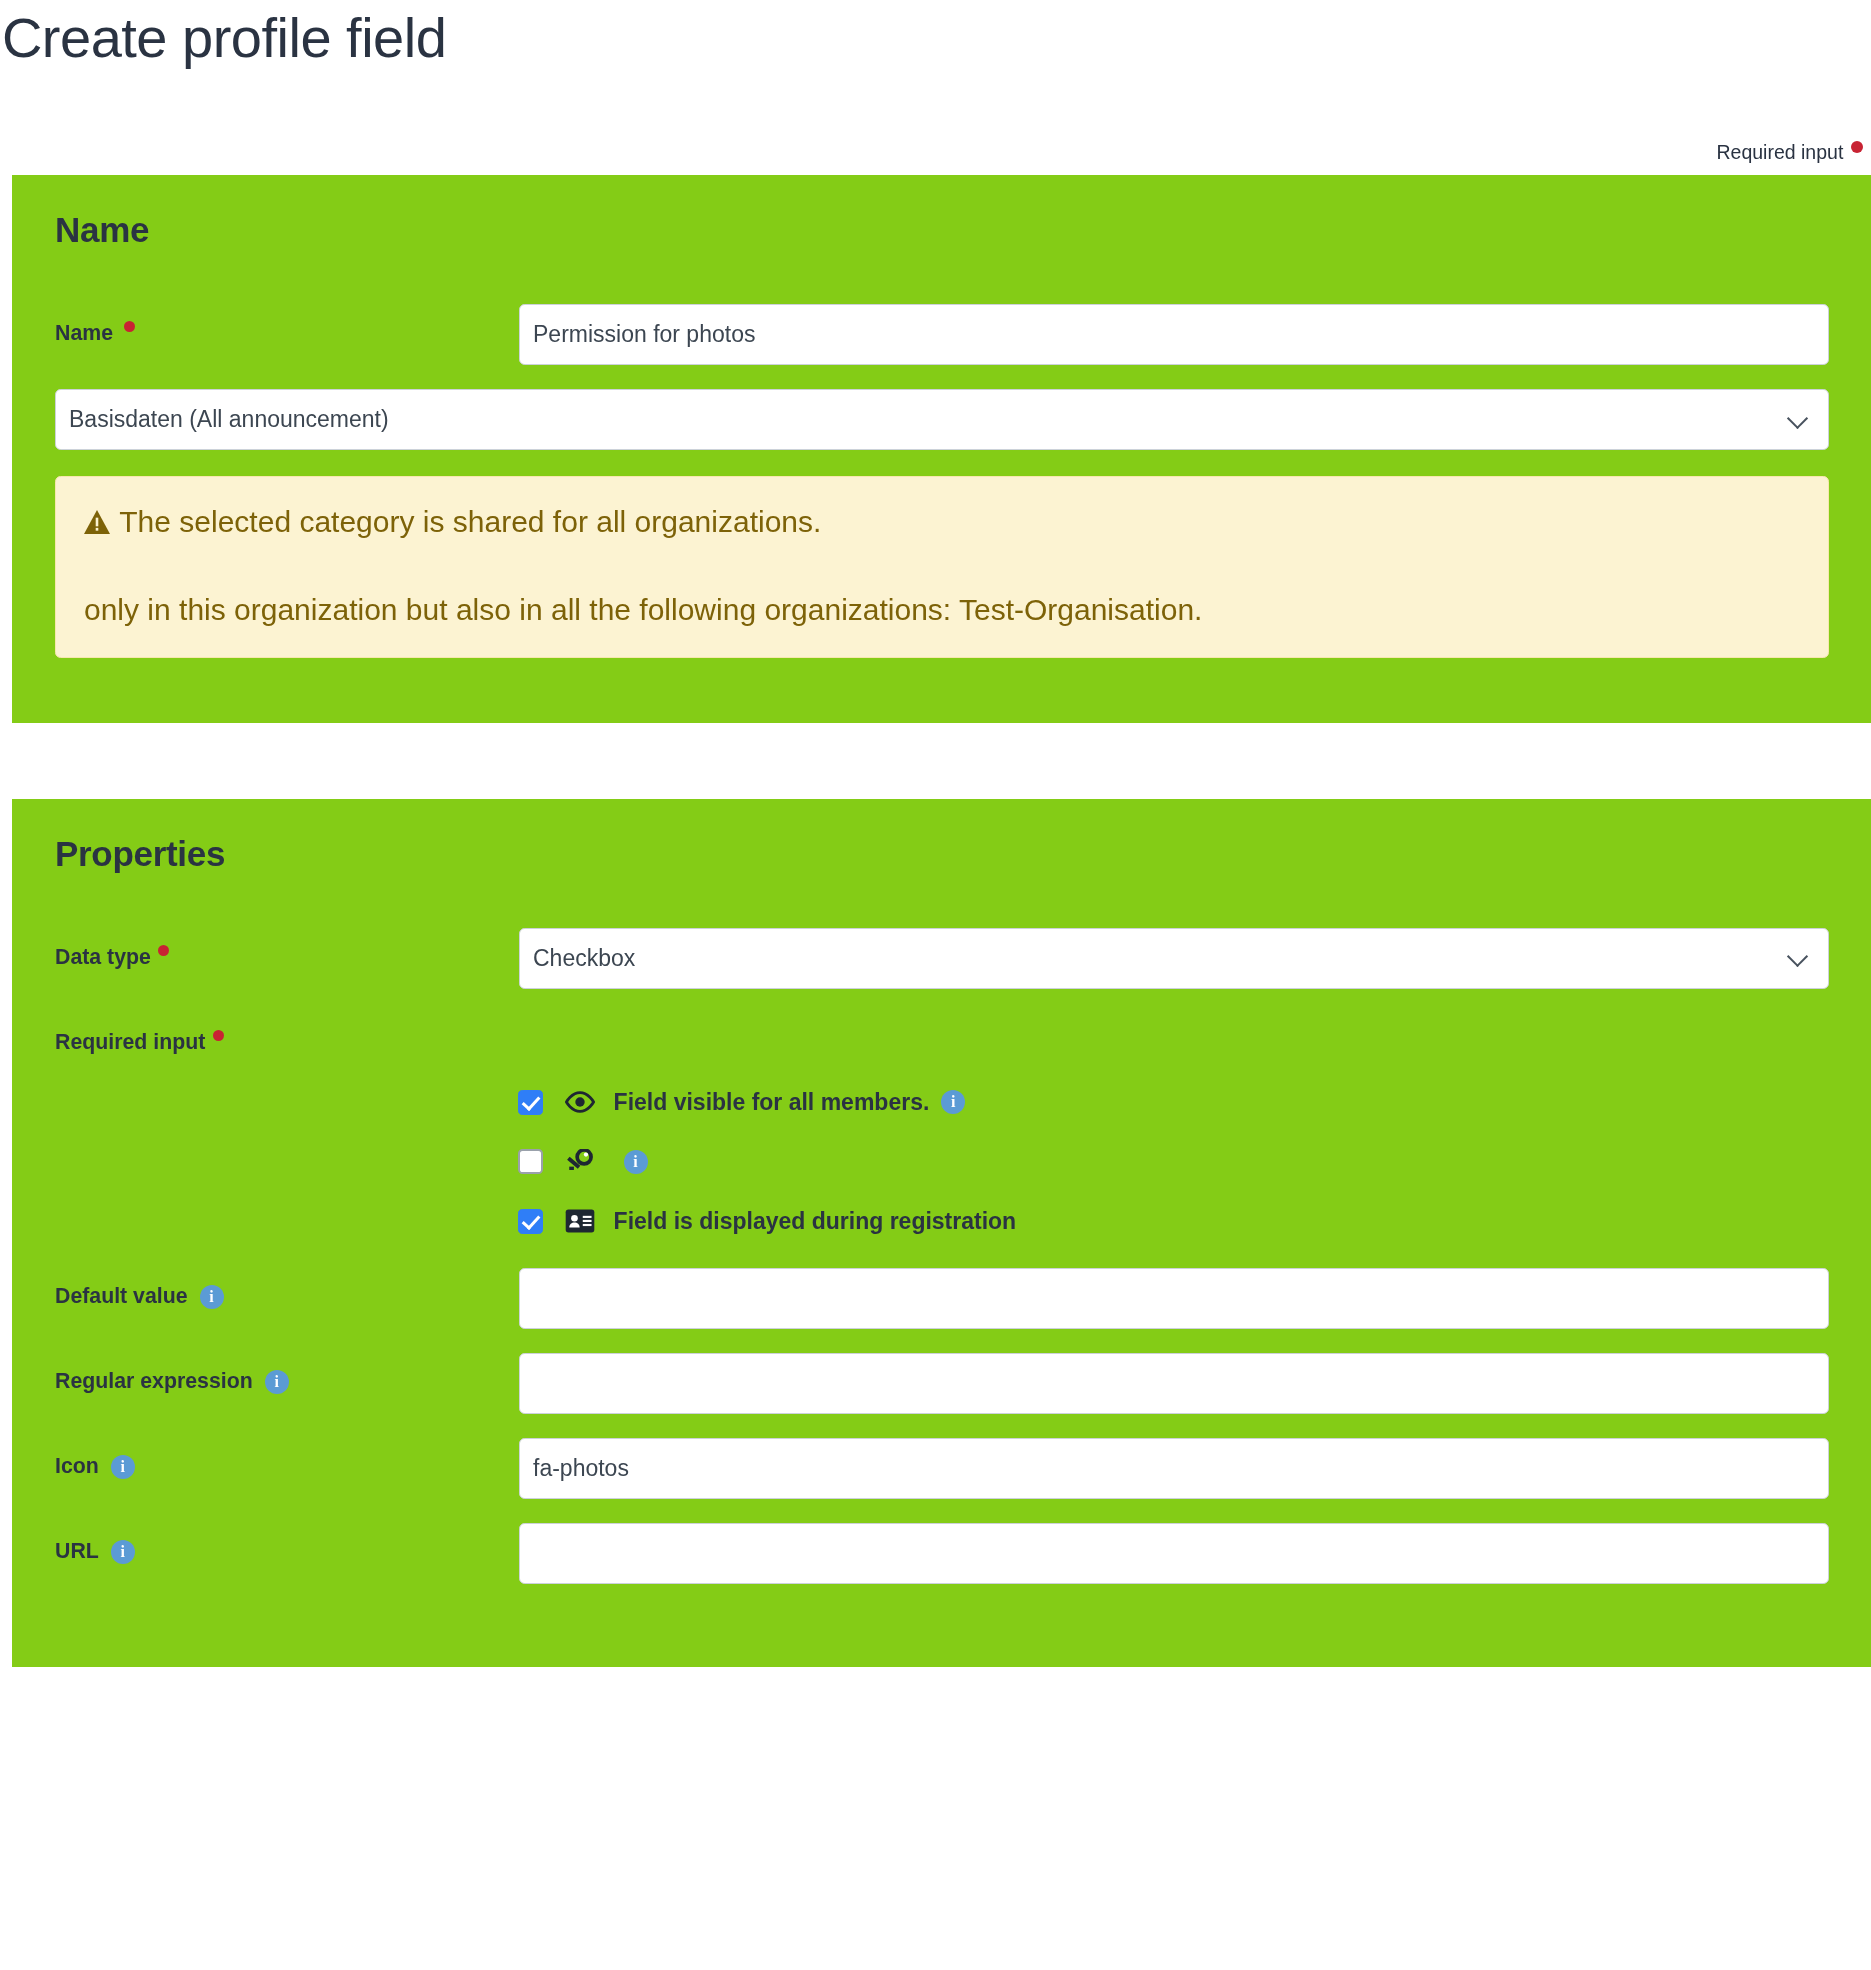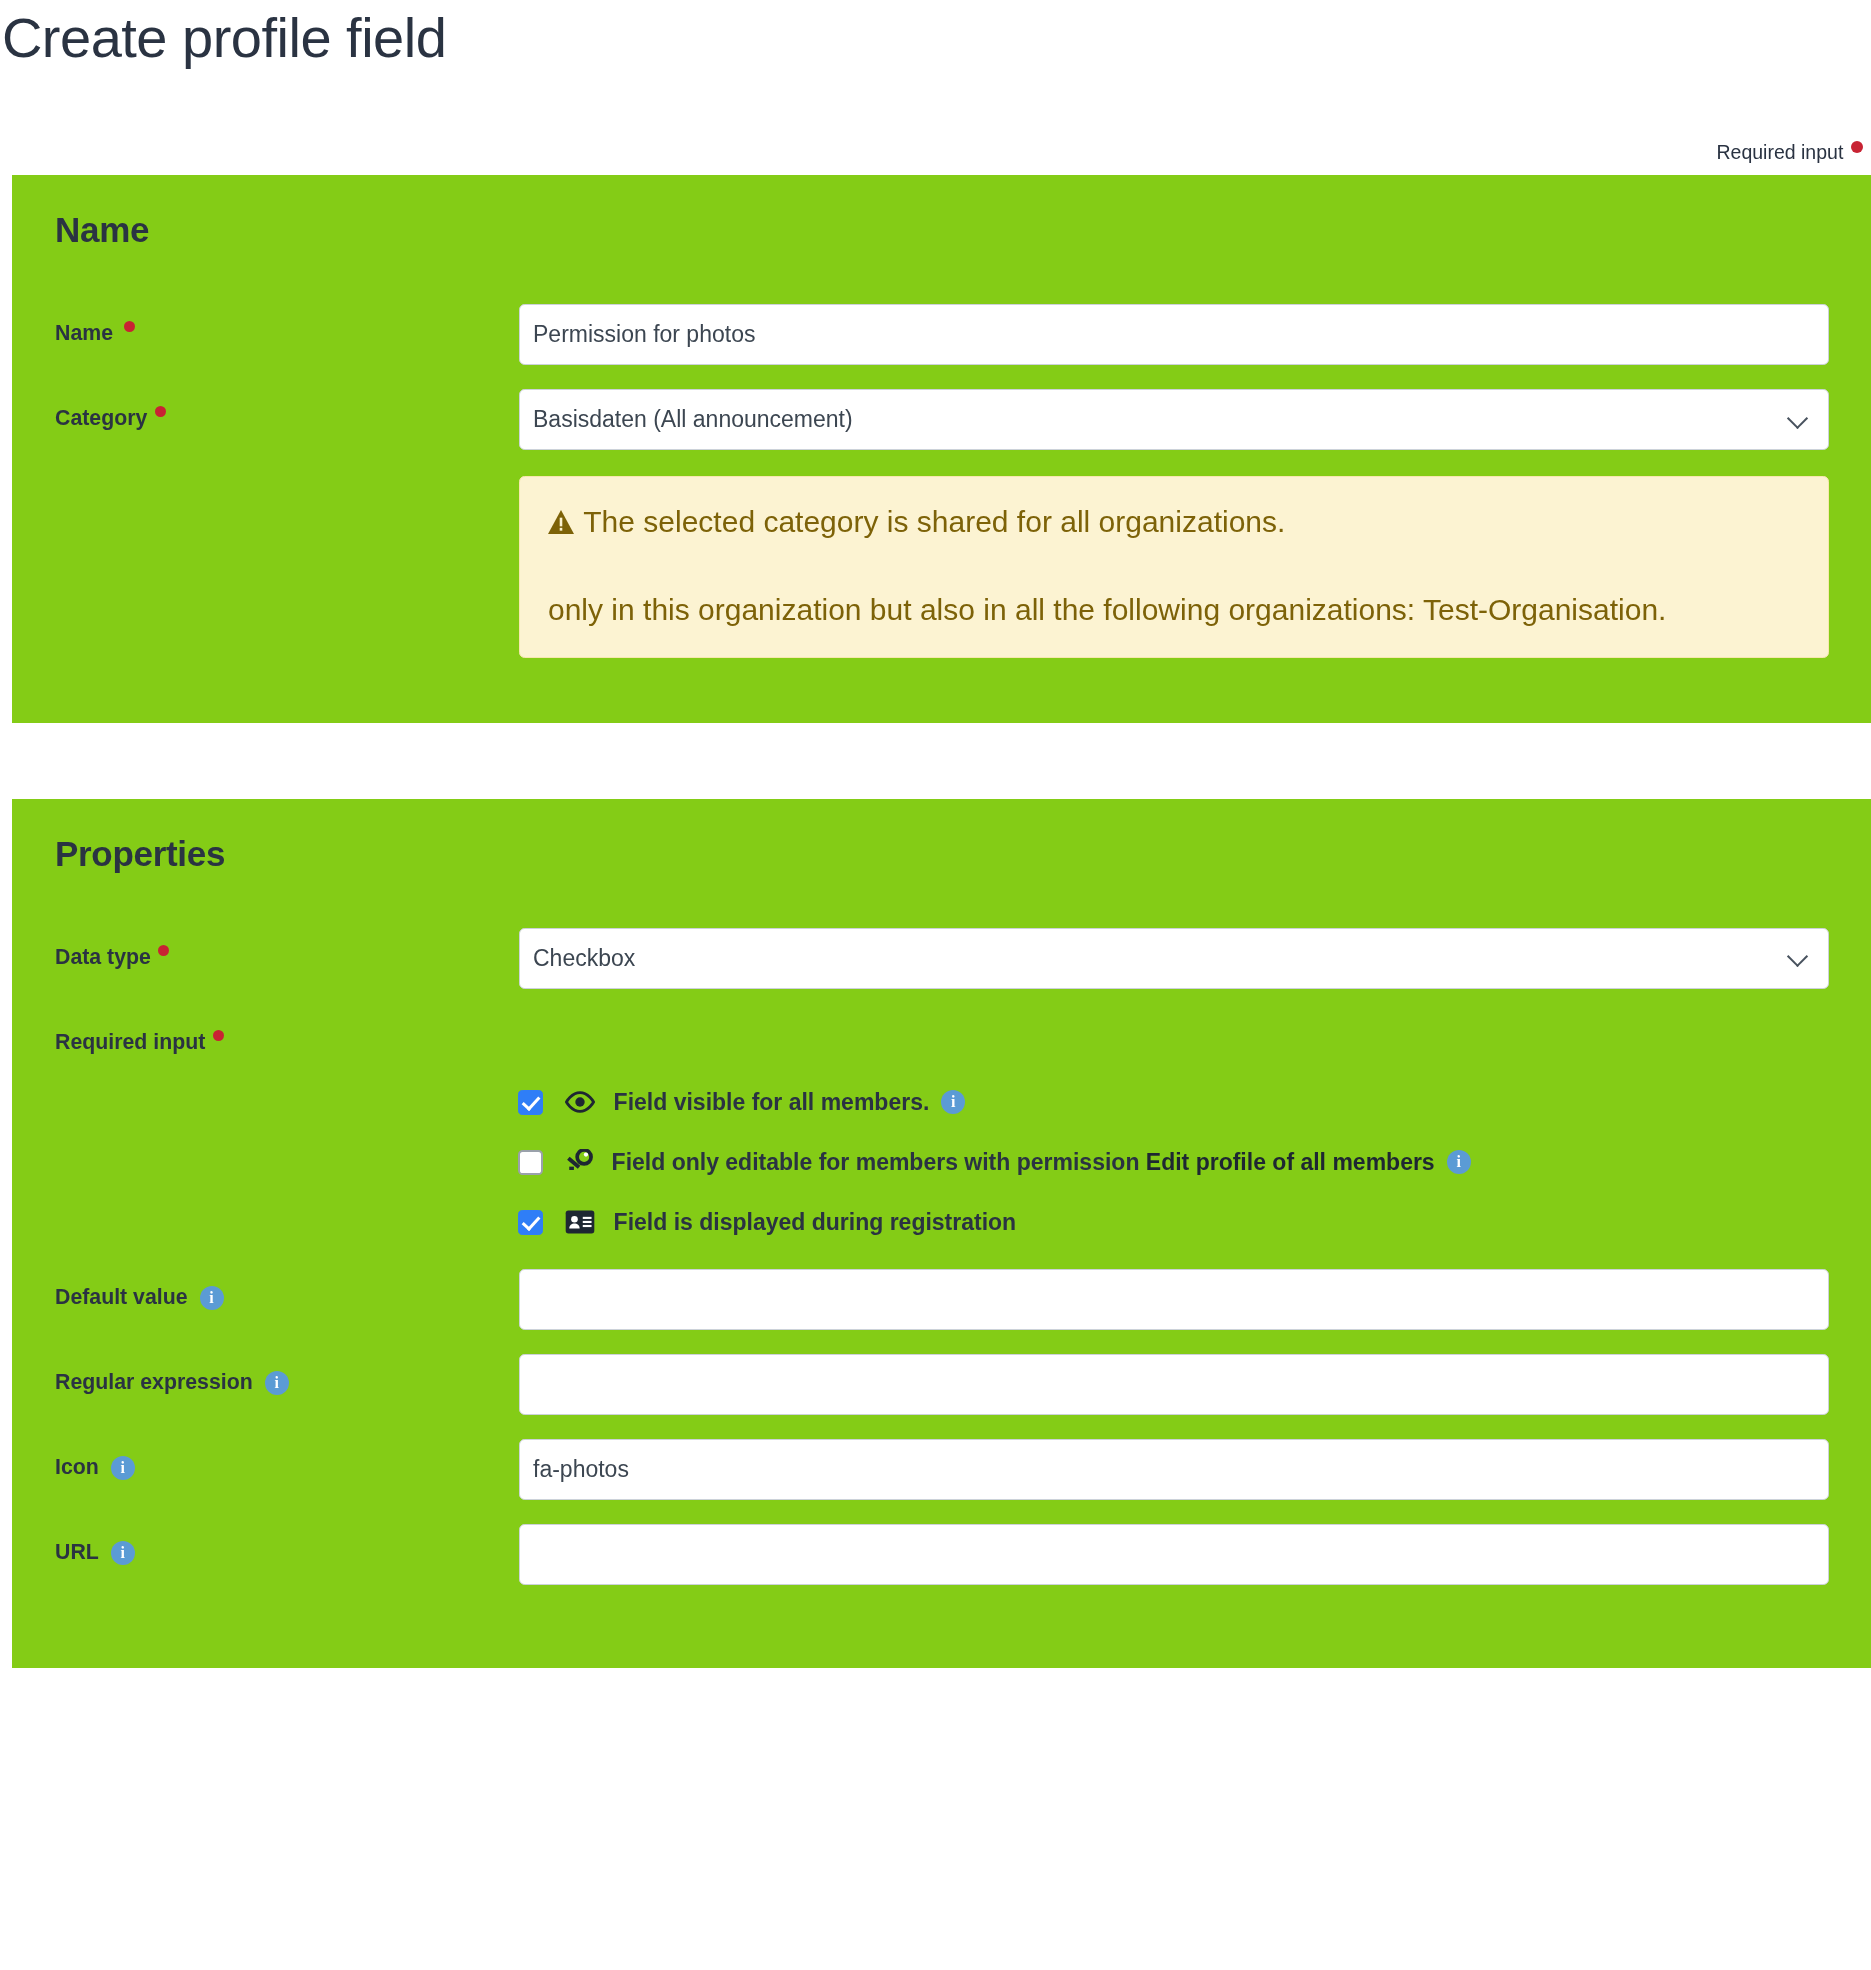--- a/index.html
+++ b/index.html
@@ -214,24 +214,20 @@
       <div class="row-label">
         <span>Name</span>
         <span class="req-dot gap"></span>
       </div>
       <div class="row-field">
         <div class="ctl">Permission for photos</div>
       </div>
     </div>
 
     <div class="row">
-      <div class="row-label">
-        <span>Category</span>
-        <span class="req-dot"></span>
-      </div>
       <div class="row-field">
         <div class="select-wrap">
           <div class="ctl">Basisdaten (All announcement)</div>
           <span class="chevron"></span>
         </div>
 
         <div class="alert">
           <span class="warn-icon">
             <svg width="26" height="24" viewBox="0 0 24 22" aria-hidden="true">
               <path fill="#7d6208" d="M12 0 L24 22 L0 22 Z"></path>
@@ -286,21 +282,20 @@
       <div class="check-row">
         <span class="cbox off"></span>
         <span class="row-icon">
           <svg width="28" height="26" viewBox="0 0 30 28" aria-hidden="true">
             <circle cx="20.5" cy="8.5" r="7.5" fill="none" stroke="#1e2732" stroke-width="4"></circle>
             <circle cx="22.5" cy="6" r="2.3" fill="#ffffff"></circle>
             <rect x="2" y="12.5" width="15" height="4.2" fill="#1e2732" transform="rotate(40 9 14.5)"></rect>
             <rect x="4.5" y="19" width="5" height="3.6" fill="#1e2732"></rect>
           </svg>
         </span>
-        <span class="check-label"><span>Field only editable for members with permission </span><span class="strong">Edit profile of all members</span></span>
         <span class="info-icon">i</span>
       </div>
 
       <div class="check-row">
         <span class="cbox on"></span>
         <span class="row-icon">
           <svg width="30" height="24" viewBox="0 0 32 26" aria-hidden="true">
             <rect x="0.5" y="0.5" width="31" height="25" rx="3" fill="#1e2732"></rect>
             <circle cx="10" cy="10" r="3.6" fill="#ffffff"></circle>
             <path d="M4.4 20 C4.4 16.4 7 14.6 10 14.6 C13 14.6 15.6 16.4 15.6 20 Z" fill="#ffffff"></path>

